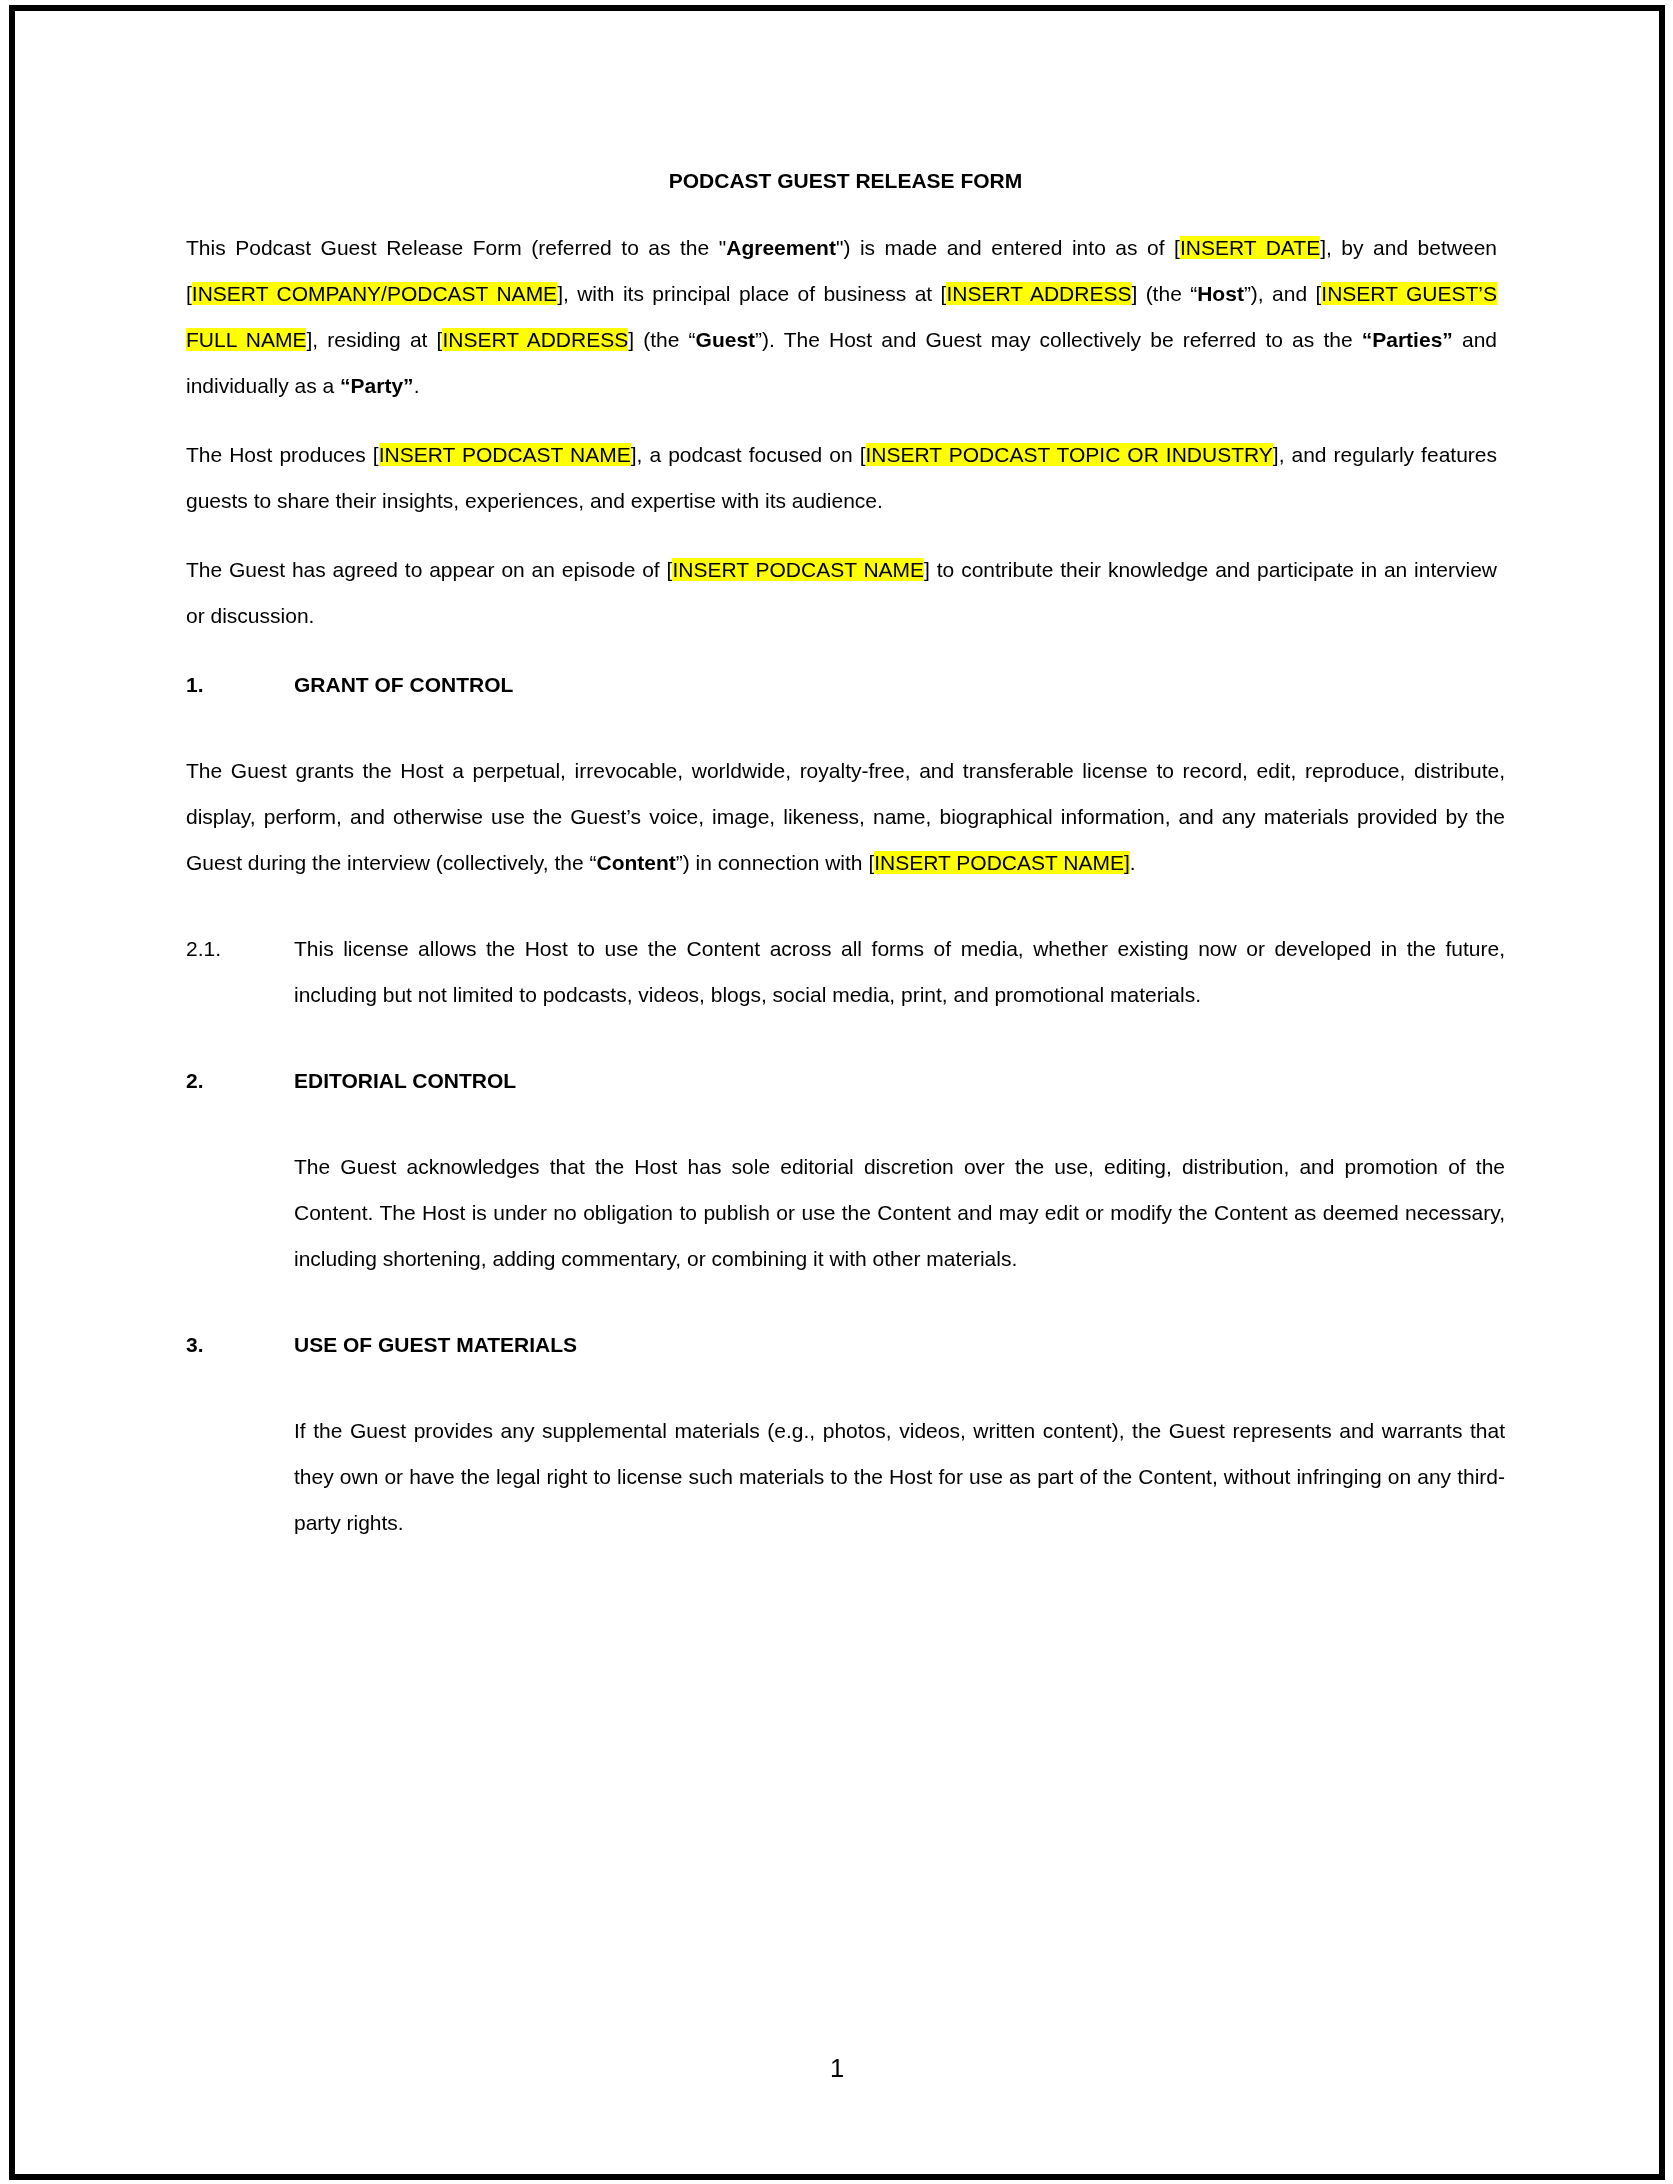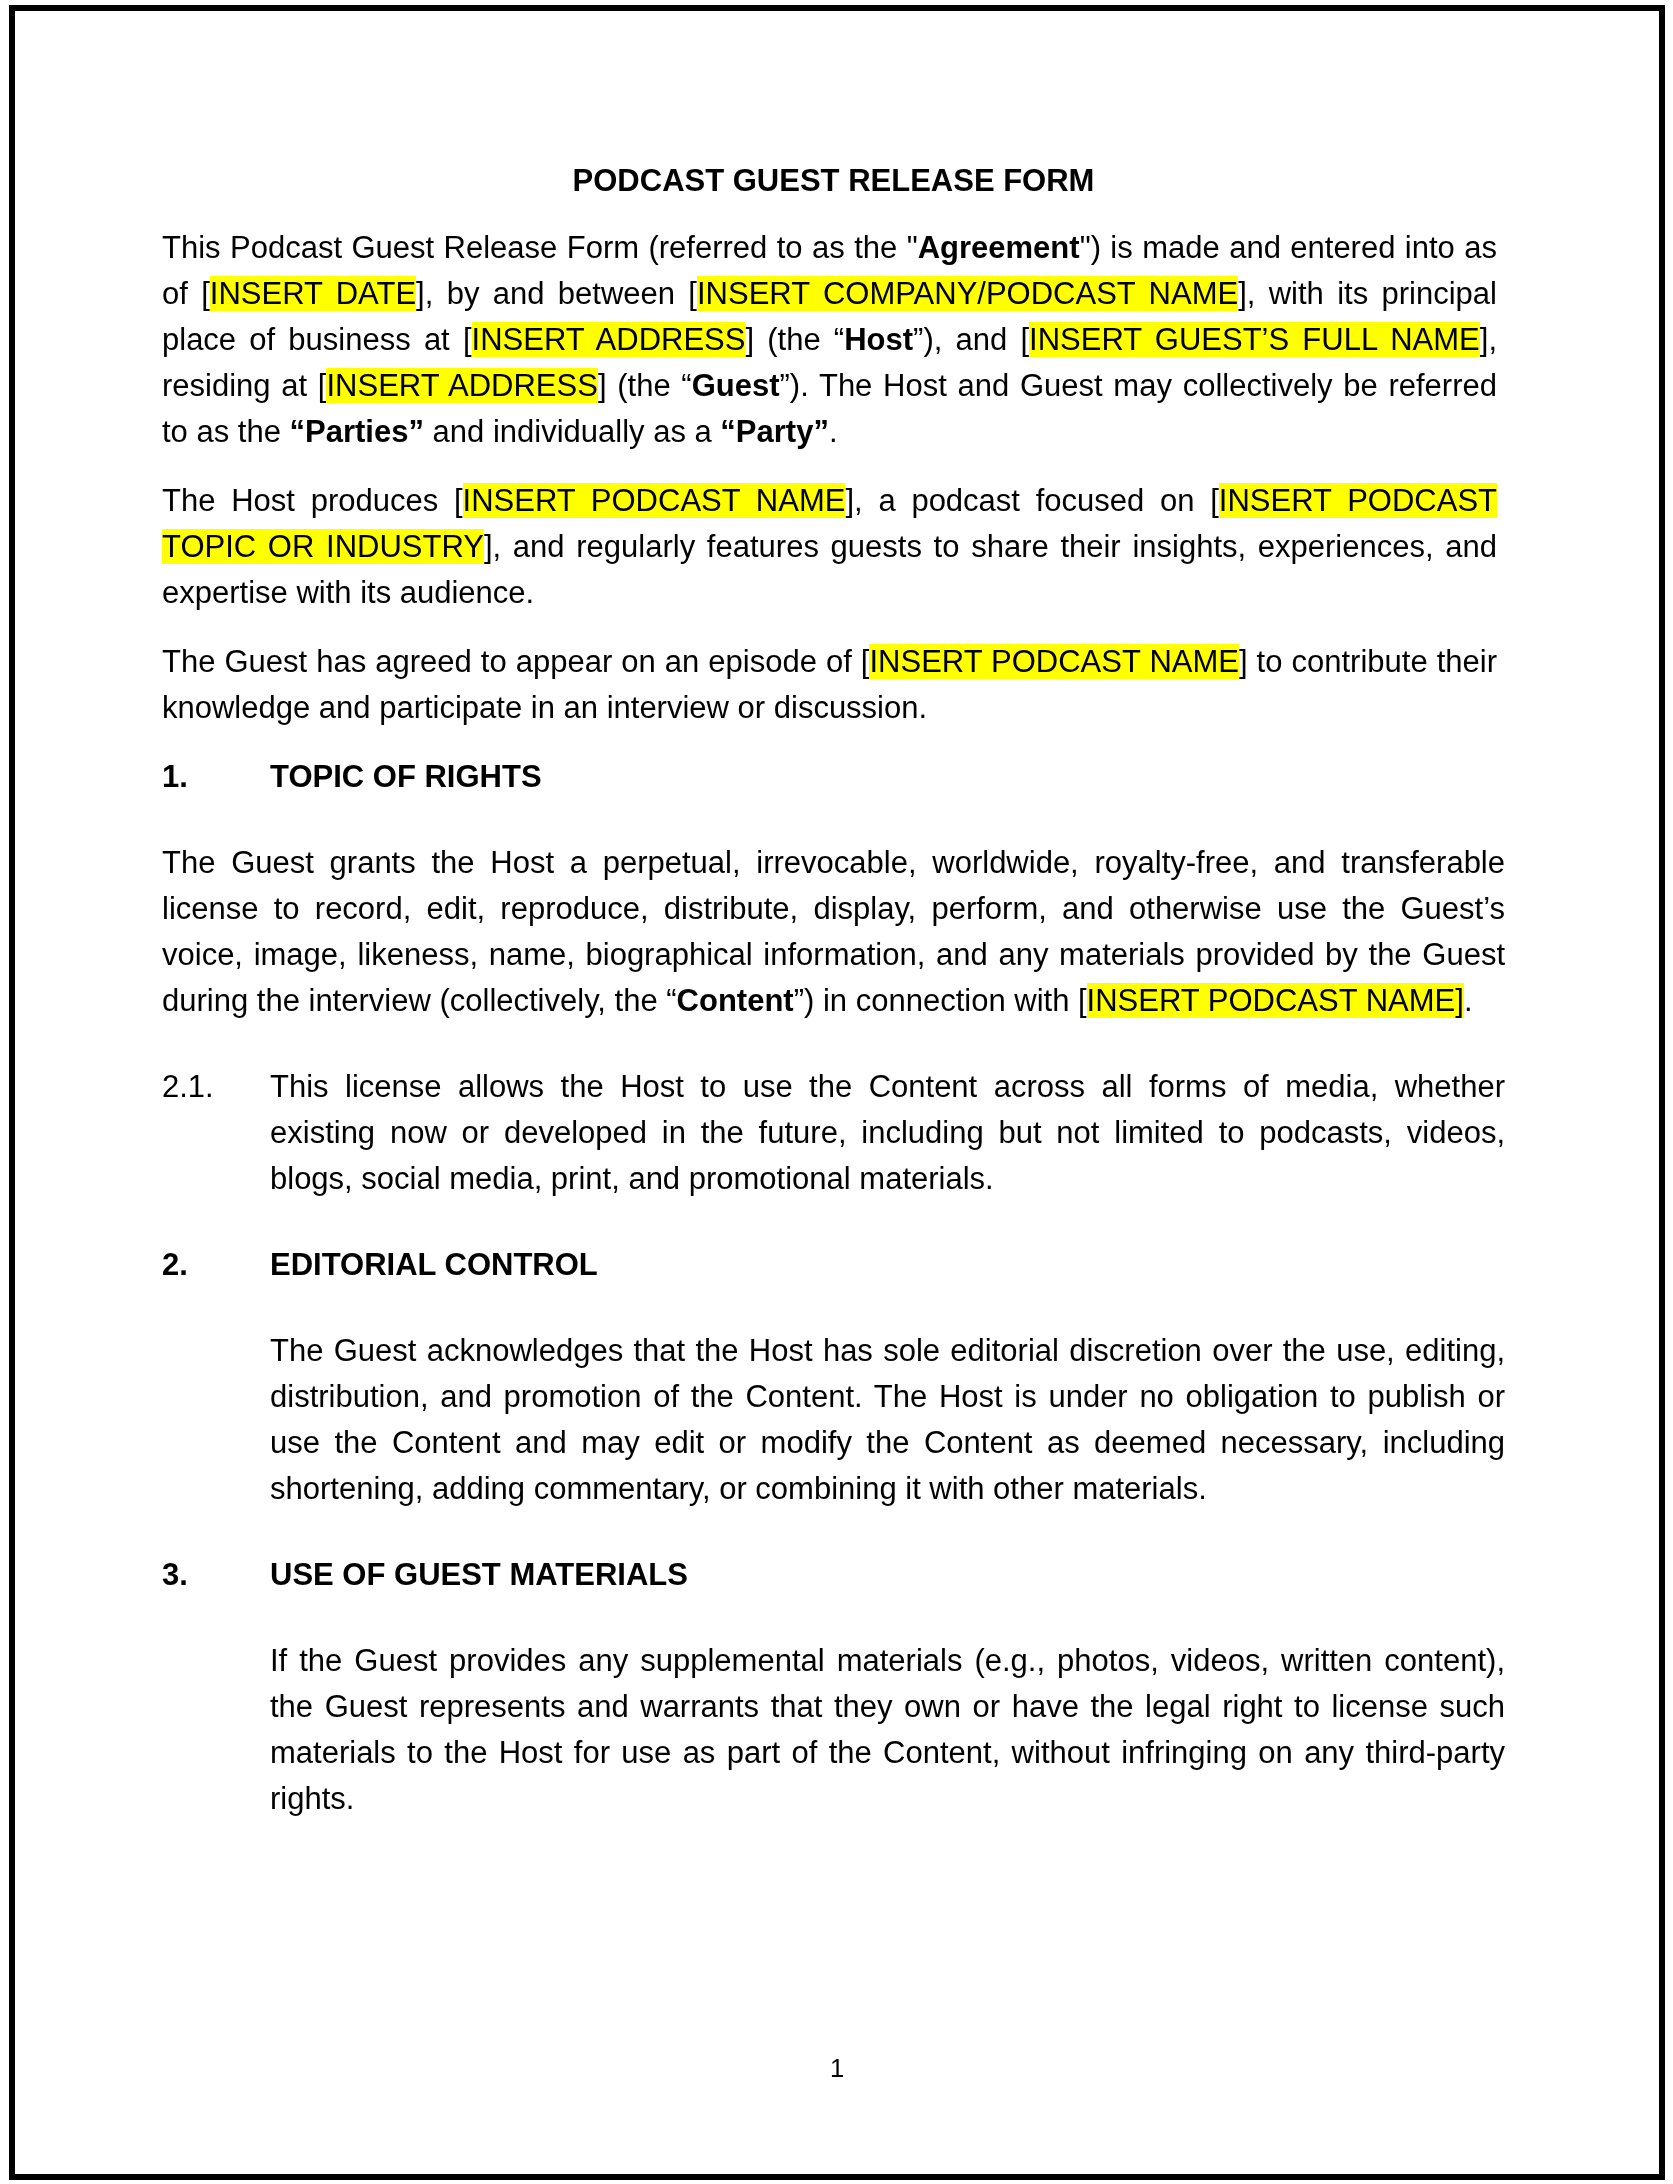--- a/index.html
+++ b/index.html
@@ -10,22 +10,22 @@
     color: #000000;
     position: relative;
   }
   .page { position: absolute; inset: 0; background: #ffffff; overflow: hidden; }
   .frame {
     position: absolute; left: 8.8px; top: 5.3px; right: 8.8px; bottom: 5.3px;
     border: 6.1px solid #000000;
     pointer-events: none;
   }
   .content {
-    position: absolute; left: 162px; right: 169px; top: 0;
-    font-size: 31px; line-height: 46px;
+    position: absolute; left: 186px; right: 169px; top: 0;
+    font-size: 21px; line-height: 46px;
   }
   .doc-title {
     margin: 158px 0 21px 0;
     text-align: center;
     font-weight: bold;
   }
   .para { margin: 0 8px 23px 0; text-align: justify; }
   .num-row { display: flex; margin: 0 0 40px 0; }
   .num { flex: 0 0 108px; }
   .txt { flex: 1 1 auto; text-align: justify; }
@@ -44,21 +44,21 @@
 <div class="page">
   <div class="frame"></div>
   <div class="content">
     <div class="doc-title">PODCAST GUEST RELEASE FORM</div>
     <div>
         <p class="para"><span>This Podcast Guest Release Form (referred to as the "</span><span class="b">Agreement</span><span>") is made and entered into as of [</span><span class="hl">INSERT DATE</span><span>], by and between [</span><span class="hl">INSERT COMPANY/PODCAST NAME</span><span>], with its principal place of business at [</span><span class="hl">INSERT ADDRESS</span><span>] (the “</span><span class="b">Host</span><span>”), and [</span><span class="hl">INSERT GUEST’S FULL NAME</span><span>], residing at [</span><span class="hl">INSERT ADDRESS</span><span>] (the “</span><span class="b">Guest</span><span>”). The Host and Guest may collectively be referred to as the </span><span class="b">“Parties”</span><span> and individually as a </span><span class="b">“Party”</span><span>.</span></p>
         <p class="para"><span>The Host produces [</span><span class="hl">INSERT PODCAST NAME</span><span>], a podcast focused on [</span><span class="hl">INSERT PODCAST TOPIC OR INDUSTRY</span><span>], and regularly features guests to share their insights, experiences, and expertise with its audience.</span></p>
         <p class="para"><span>The Guest has agreed to appear on an episode of [</span><span class="hl">INSERT PODCAST NAME</span><span>] to contribute their knowledge and participate in an interview or discussion.</span></p>
         <div class="num-row heading">
           <span class="num">1.</span>
-          <span class="txt"><span class="b">TOPIC OF RIGHTS</span></span>
+          <span class="txt"><span class="b">GRANT OF CONTROL</span></span>
         </div>
         <div class="num-row numbered">
           <span class="txt"><span>The Guest grants the Host a perpetual, irrevocable, worldwide, royalty-free, and transferable license to record, edit, reproduce, distribute, display, perform, and otherwise use the Guest’s voice, image, likeness, name, biographical information, and any materials provided by the Guest during the interview (collectively, the “</span><span class="b">Content</span><span>”) in connection with [</span><span class="hl">INSERT PODCAST NAME]</span><span>.</span></span>
         </div>
         <div class="num-row numbered">
           <span class="num">2.1.</span>
           <span class="txt"><span>This license allows the Host to use the Content across all forms of media, whether existing now or developed in the future, including but not limited to podcasts, videos, blogs, social media, print, and promotional materials.</span></span>
         </div>
         <div class="num-row heading">
           <span class="num">2.</span>

